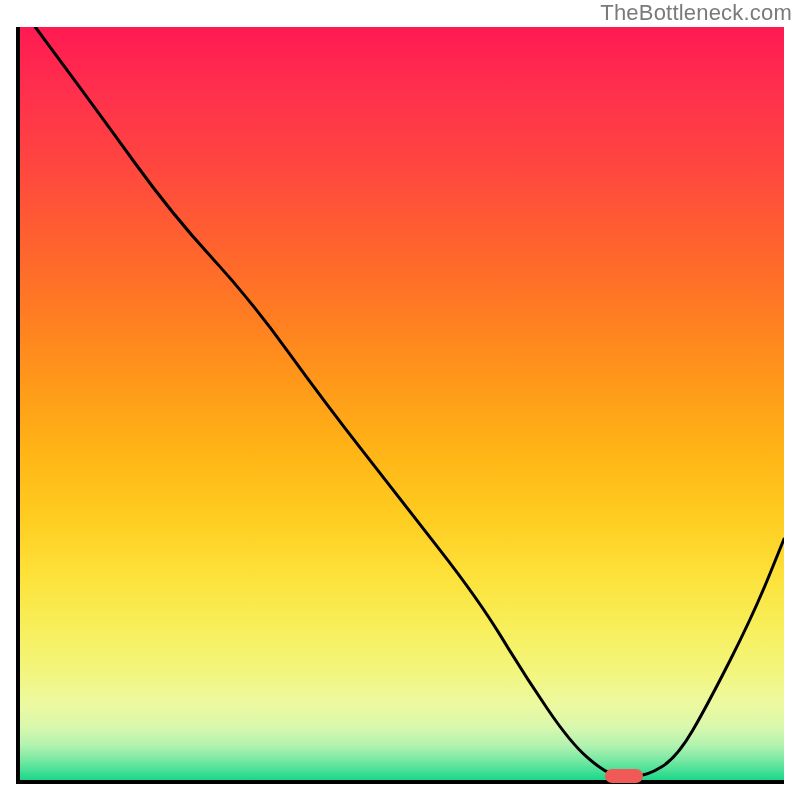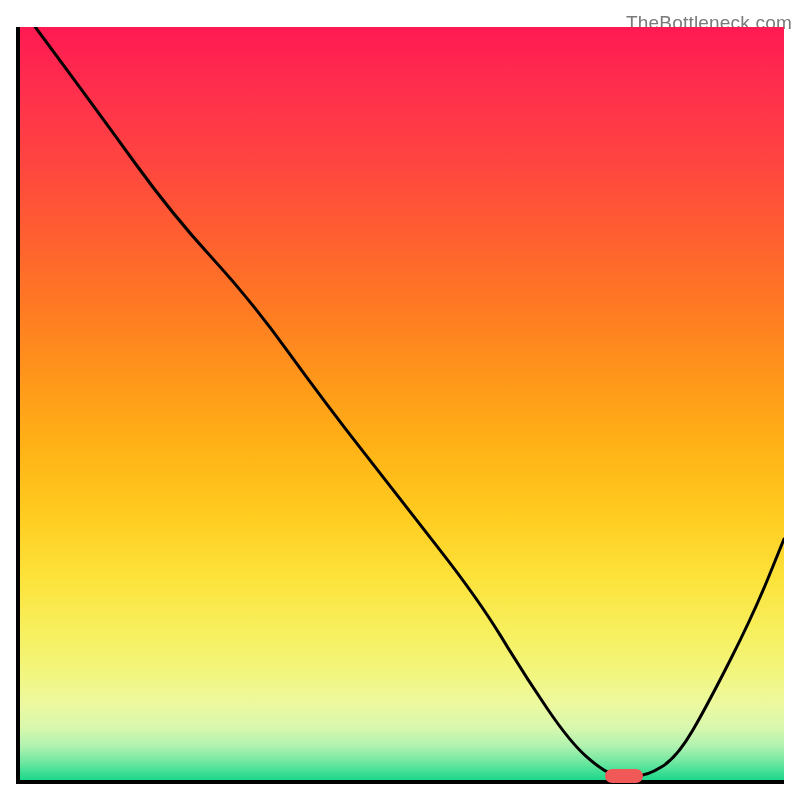--- a/index.html
+++ b/index.html
@@ -8,23 +8,23 @@
     background: #ffffff;
     font-family: Arial, sans-serif;
   }
   .container {
     width: 800px;
     height: 800px;
     position: relative;
   }
   .attribution {
     position: absolute;
-    top: 12px;
+    top: 0;
     right: 8px;
-    font-size: 19px;
+    font-size: 22px;
     color: #7a7a7a;
     font-weight: 500;
     letter-spacing: 0.2px;
   }
   .plot-area {
     position: absolute;
     top: 27px;
     left: 16px;
     width: 768px;
     height: 757px;

